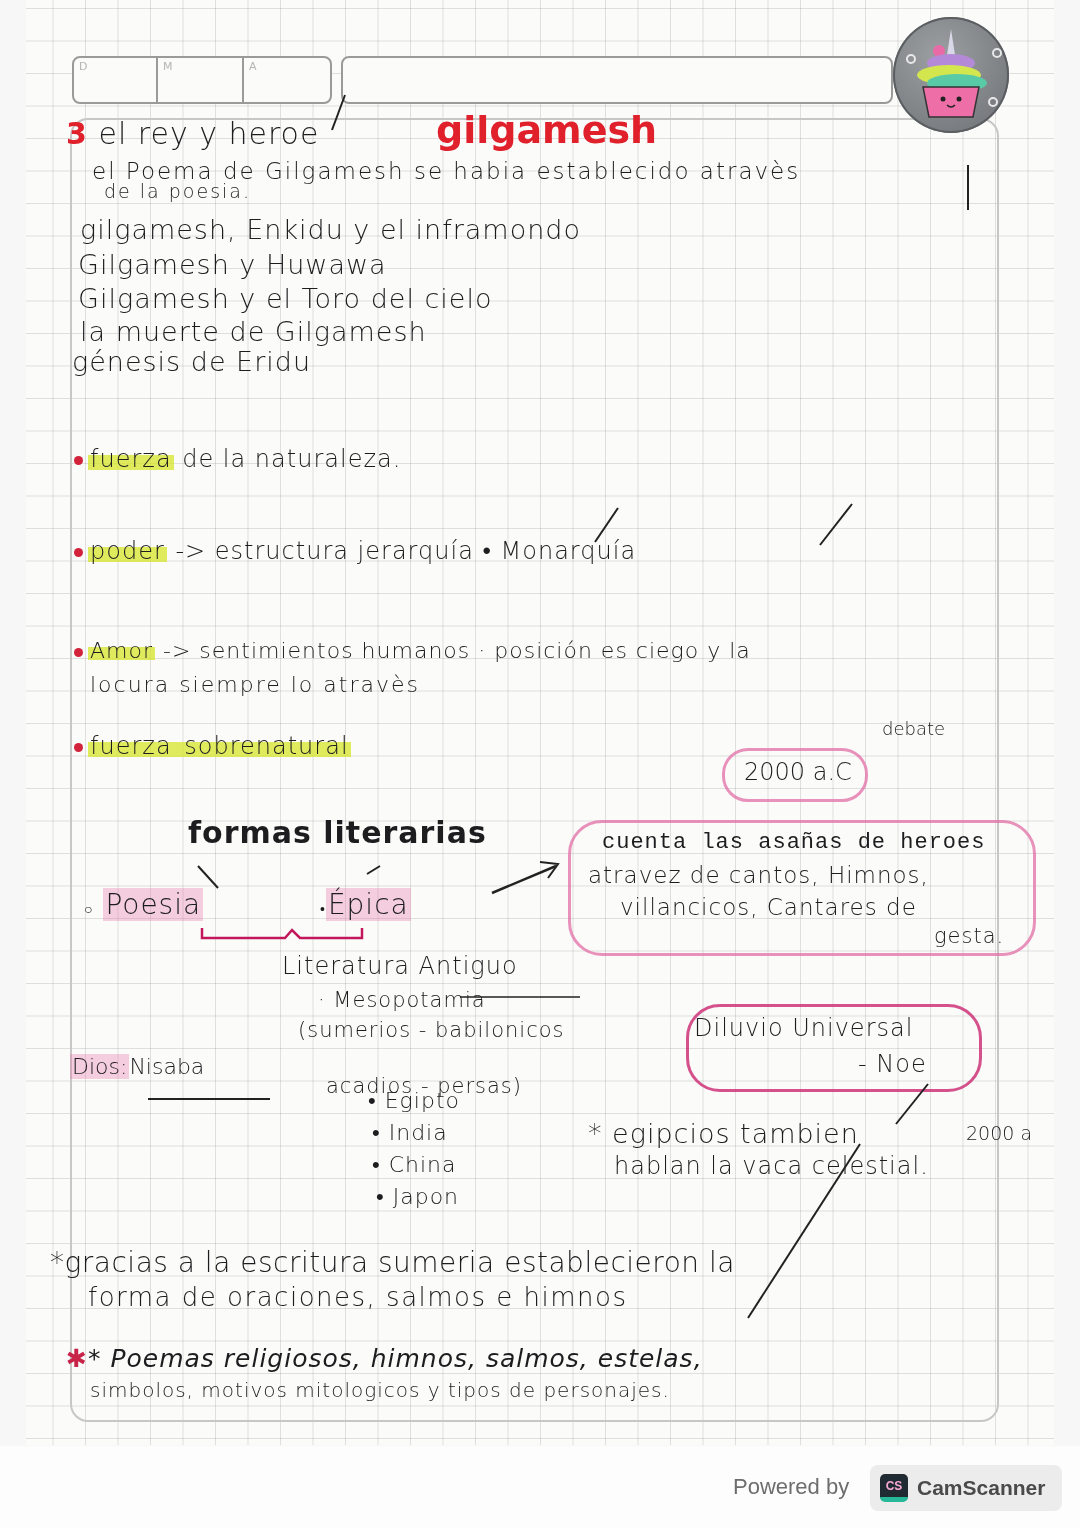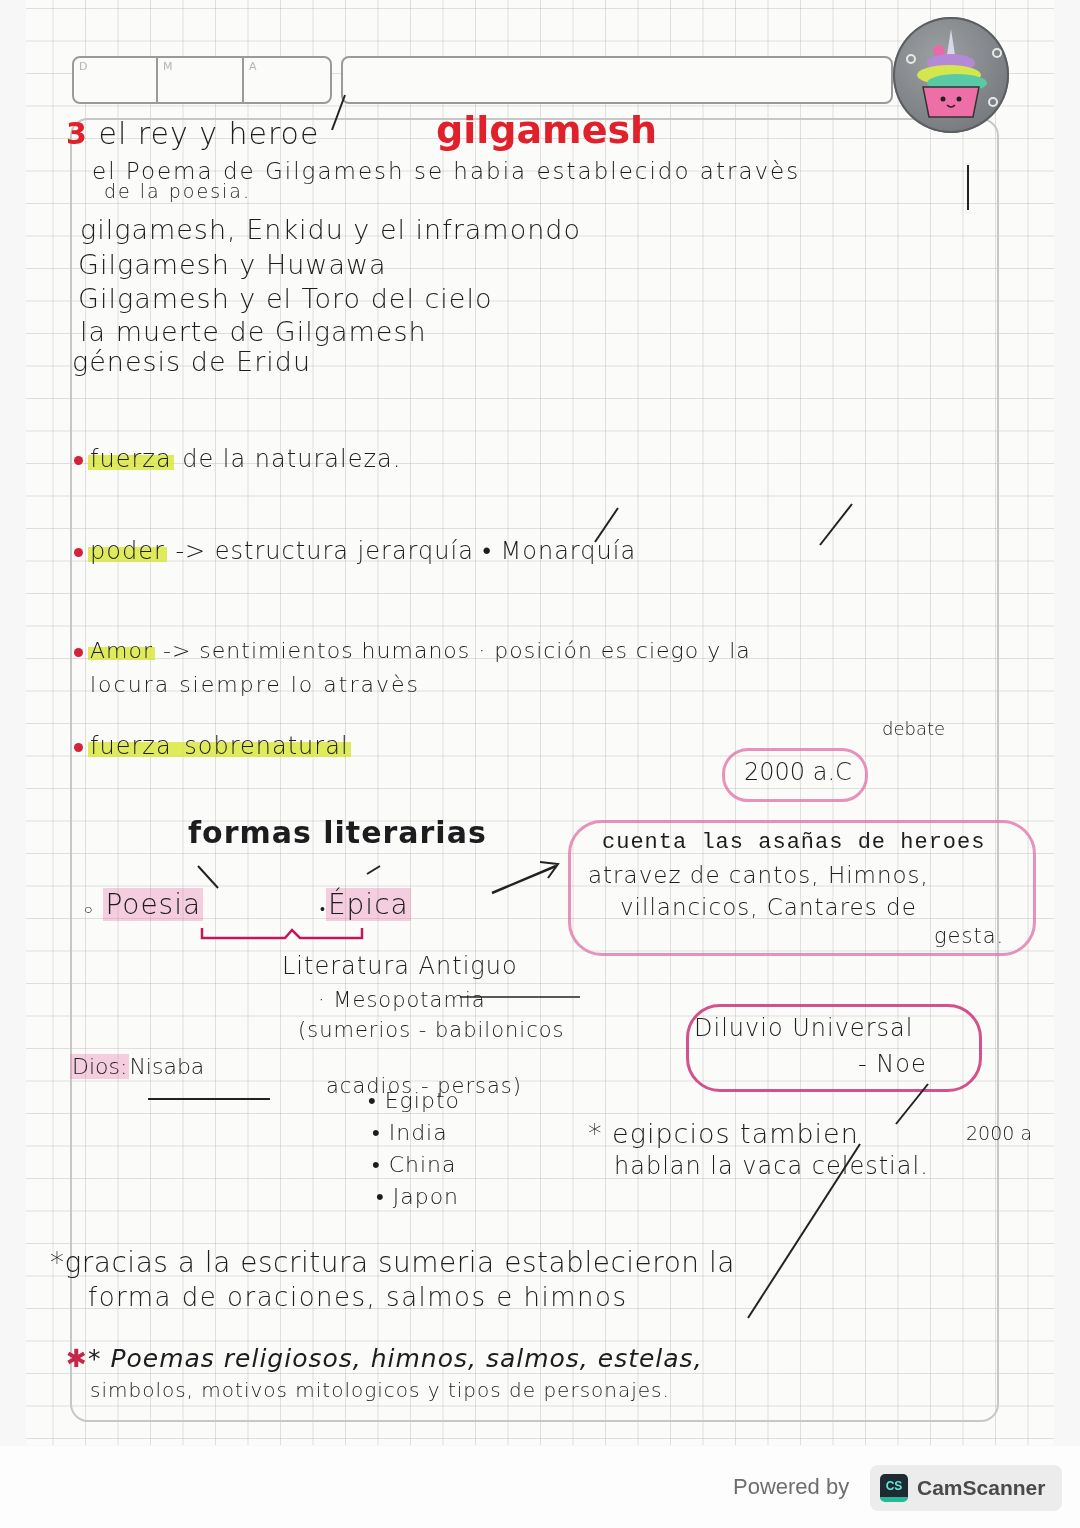--- a/index.html
+++ b/index.html
@@ -49,21 +49,21 @@
   .footer {
     position:absolute; left:0; top:1446px; width:1080px; height:82px; background:#fdfdfd;
   }
   .powered { position:absolute; left:733px; top:1474px; font-size:22px; color:#6d6d6d; font-family:"Liberation Sans", sans-serif; }
   .cs-badge {
     position:absolute; left:870px; top:1465px; width:192px; height:46px; border-radius:8px;
     background:#ececec; display:flex; align-items:center;
   }
   .cs-logo {
     width:28px; height:28px; margin-left:10px; border-radius:5px; background:#1f2a33;
-    color:#5eead4; font:bold 12px "Liberation Sans", sans-serif; display:flex; align-items:center; justify-content:center;
+    color:#f9a8d4; font:bold 12px "Liberation Sans", sans-serif; display:flex; align-items:center; justify-content:center;
     border-bottom:5px solid #27b89a; box-sizing:border-box;
   }
   .cs-name { margin-left:9px; font:bold 21px "Liberation Sans", sans-serif; color:#4a4a4a; }
   svg.overlay { position:absolute; left:0; top:0; pointer-events:none; }
 </style>
 </head>
 <body>
 
 <div class="top-strip">
   <div class="tab" style="left:0;width:140px;"></div>

